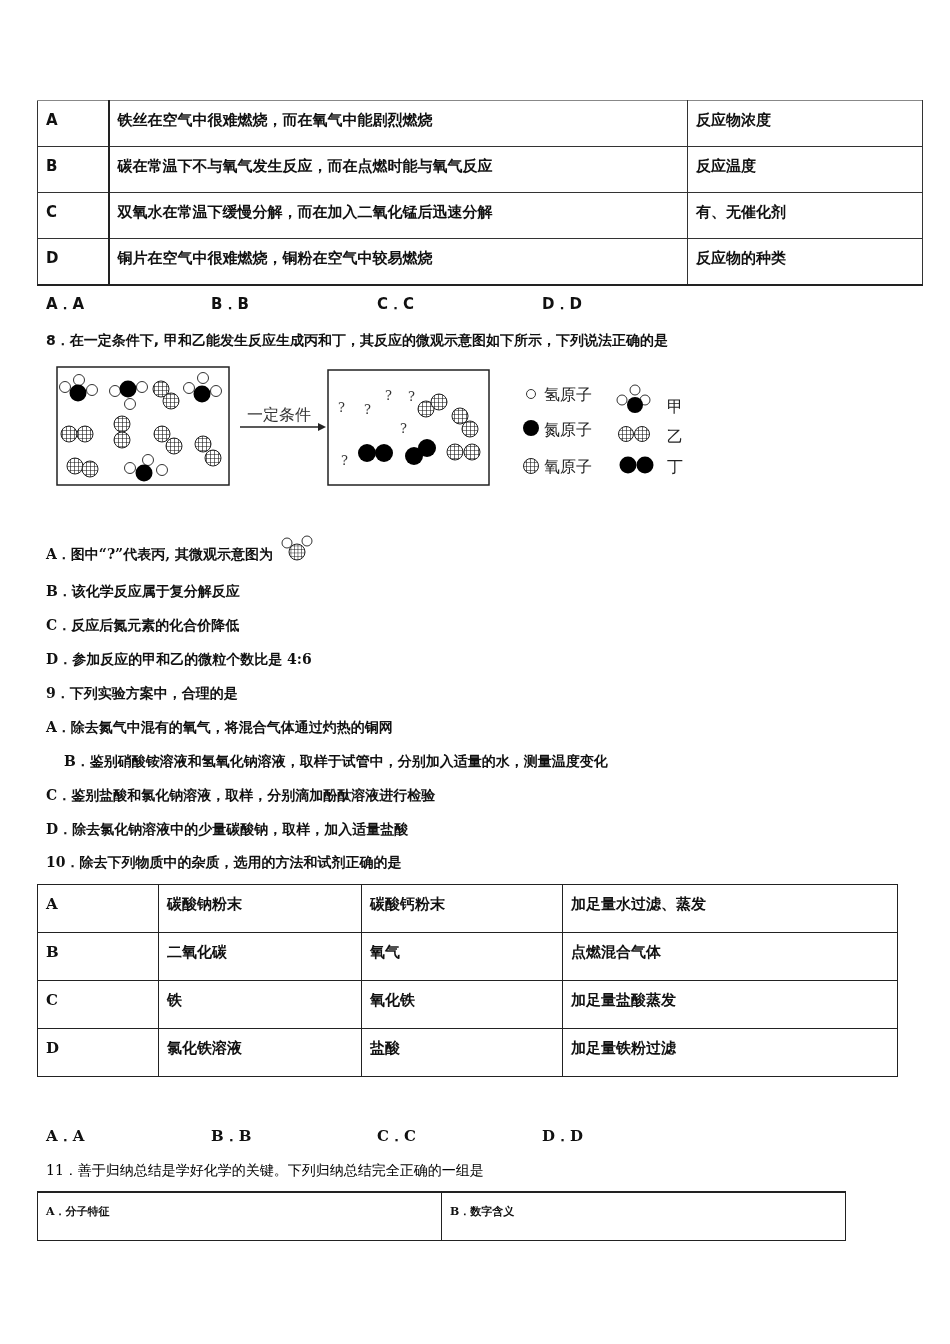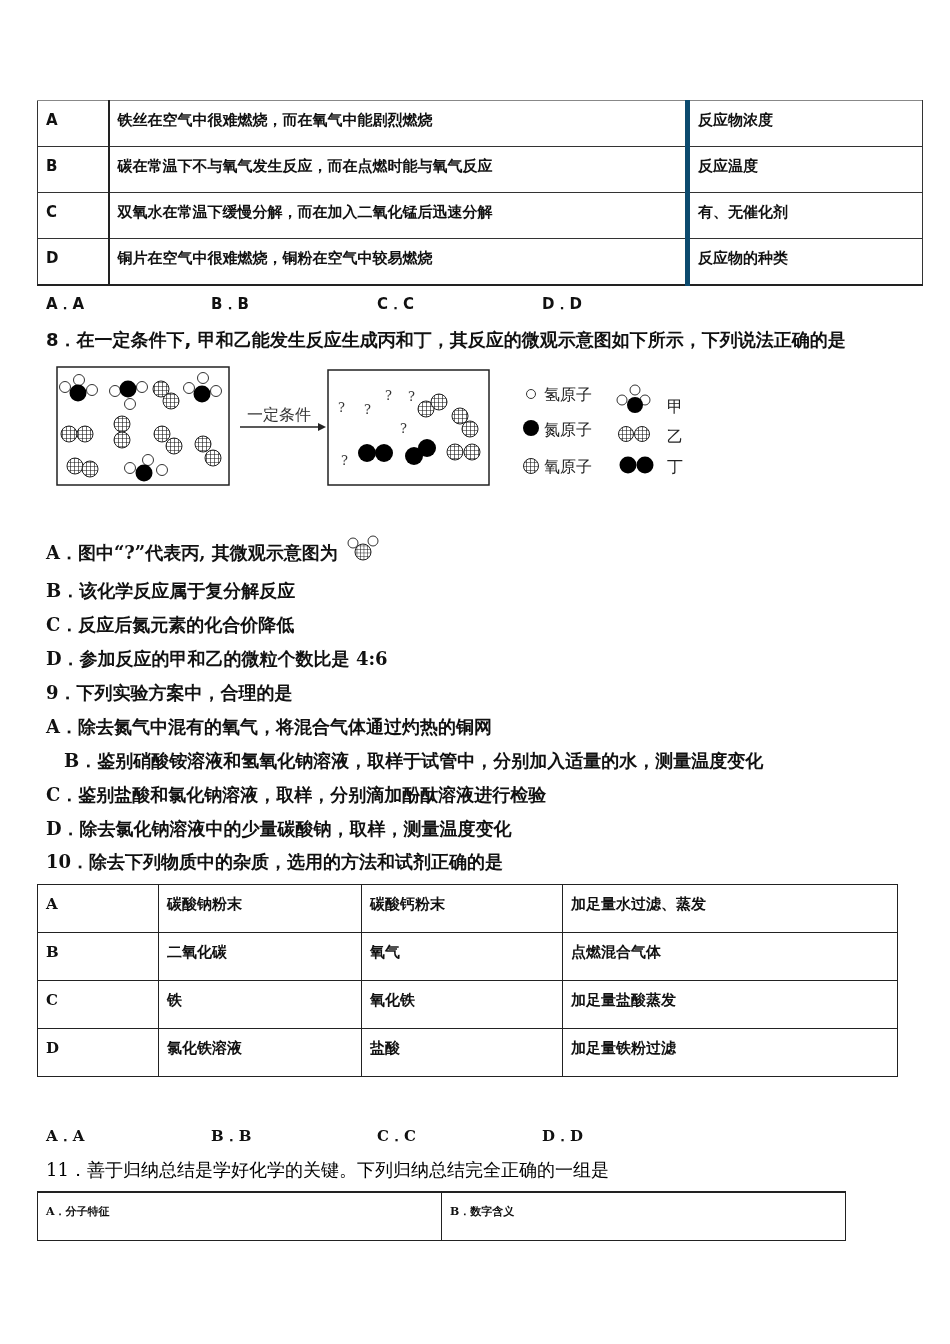--- a/index.html
+++ b/index.html
@@ -3,36 +3,36 @@
   <meta charset="utf-8">
   <style>
     html, body { margin: 0; padding: 0; background: #ffffff; }
     body {
       width: 950px; height: 1344px; position: relative; overflow: hidden;
       font-family: "DejaVu Sans", "Liberation Sans", sans-serif;
       color: #111;
     }
     .abs { position: absolute; }
     .bold { font-weight: bold; }
-    .txt { font-size: 18px; line-height: 20px; white-space: nowrap; }
+    .txt { font-size: 14px; line-height: 20px; white-space: nowrap; }
     .serifb { font-family: "DejaVu Serif", "Liberation Serif", serif; font-weight: bold; }
 
     
     table.t1 {
       position: absolute; left: 37px; top: 100px; width: 885px;
       border-collapse: collapse; table-layout: fixed;
     }
     table.t1 td {
       border: 1px solid #333; height: 46px; padding: 0 8px; vertical-align: top;
       font-size: 15px; line-height: 20px; padding-top: 9px; box-sizing: border-box;
       font-weight: bold; color: #111;
     }
     table.t1 tr:first-child td { border-top-color: #888; }
     table.t1 td.c1 { border-right: 2px solid #222; }
-    table.t1 td.c3 { border-left: 5px solid #0c4a6e; }
+    table.t1 td.c3 { border-left: 1px solid #0c4a6e; }
     table.t1 tr:last-child td { border-bottom: 2px solid #222; }
 
     
     table.t10 {
       position: absolute; left: 37px; top: 884px; width: 860px;
       border-collapse: collapse; table-layout: fixed;
     }
     table.t10 td {
       border: 1.5px solid #222; height: 48px; padding: 9px 8px 0 8px; vertical-align: top;
       font-size: 15px; line-height: 20px; box-sizing: border-box; font-weight: bold;
@@ -242,21 +242,21 @@
   </svg>
 </div>
 <div class="abs txt serifb" style="left:46px; top:581px;">B．该化学反应属于复分解反应</div>
 <div class="abs txt serifb" style="left:46px; top:615px;">C．反应后氮元素的化合价降低</div>
 <div class="abs txt serifb" style="left:46px; top:649px;">D．参加反应的甲和乙的微粒个数比是 4:6</div>
 
 <div class="abs txt serifb" style="left:46px; top:683px;">9．下列实验方案中，合理的是</div>
 <div class="abs txt serifb" style="left:46px; top:717px;">A．除去氮气中混有的氧气，将混合气体通过灼热的铜网</div>
 <div class="abs txt serifb" style="left:64px; top:751px;">B．鉴别硝酸铵溶液和氢氧化钠溶液，取样于试管中，分别加入适量的水，测量温度变化</div>
 <div class="abs txt serifb" style="left:46px; top:785px;">C．鉴别盐酸和氯化钠溶液，取样，分别滴加酚酞溶液进行检验</div>
-<div class="abs txt serifb" style="left:46px; top:819px;">D．除去氯化钠溶液中的少量碳酸钠，取样，测量温度变化</div>
+<div class="abs txt serifb" style="left:46px; top:819px;">D．除去氯化钠溶液中的少量碳酸钠，取样，加入适量盐酸</div>
 
 <div class="abs txt serifb" style="left:46px; top:852px;">10．除去下列物质中的杂质，选用的方法和试剂正确的是</div>
 
 <table class="t10">
   <colgroup>
       <col style="width:121px">
       <col style="width:203px">
       <col style="width:201px">
       <col style="width:335px">
     </colgroup>

